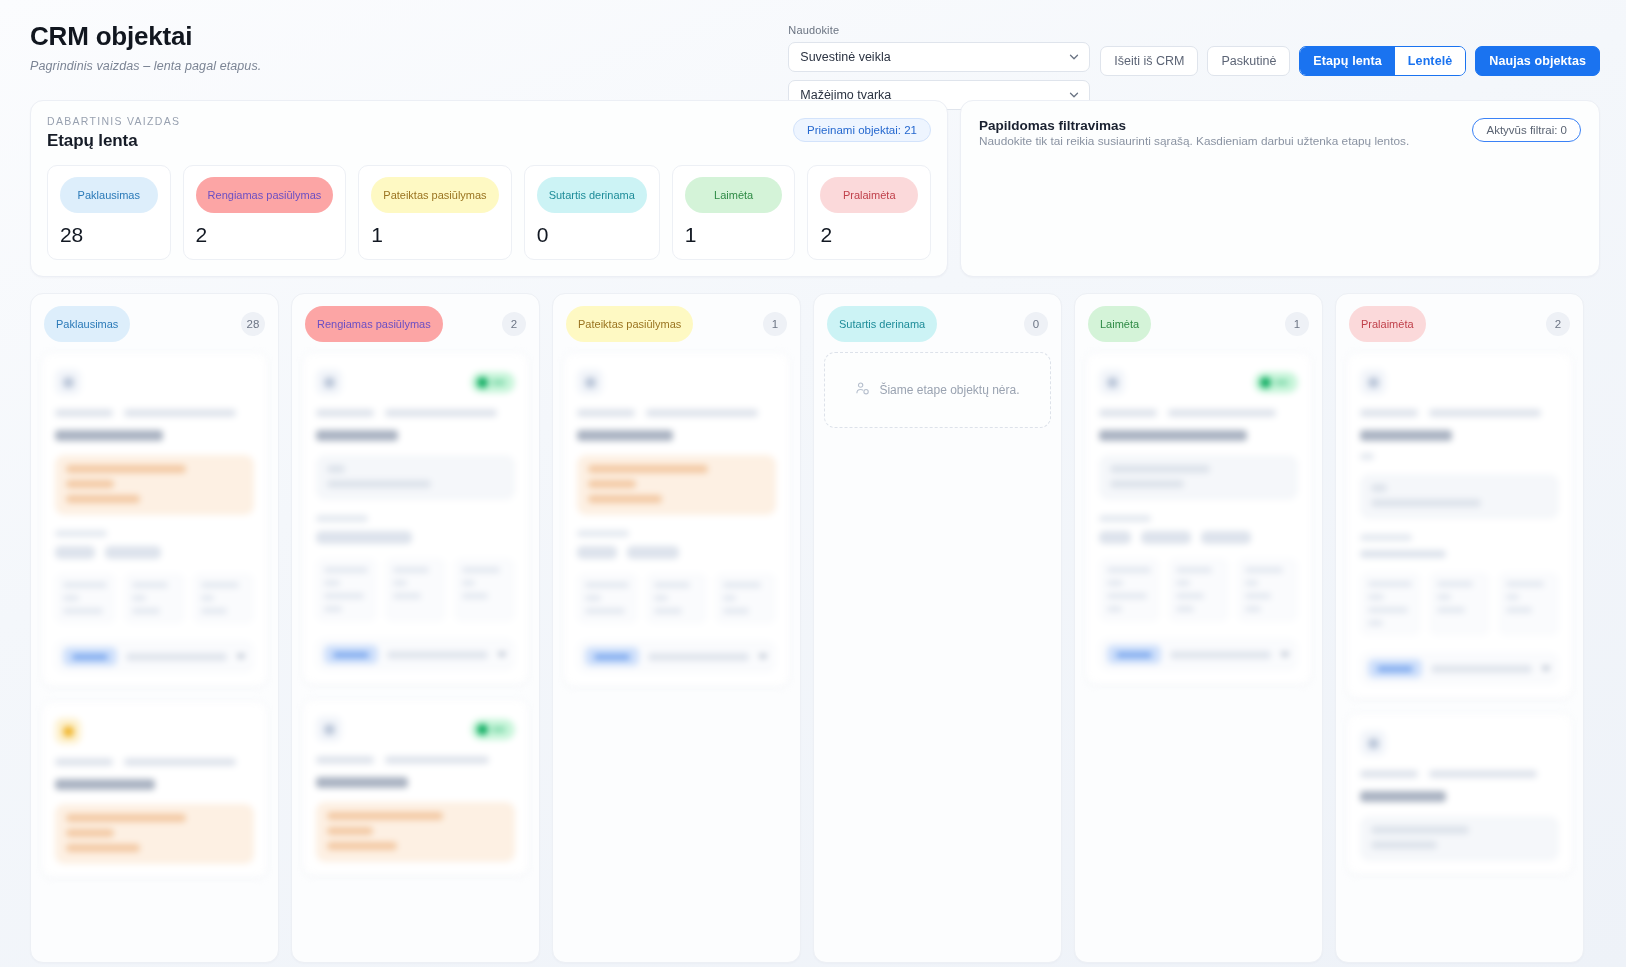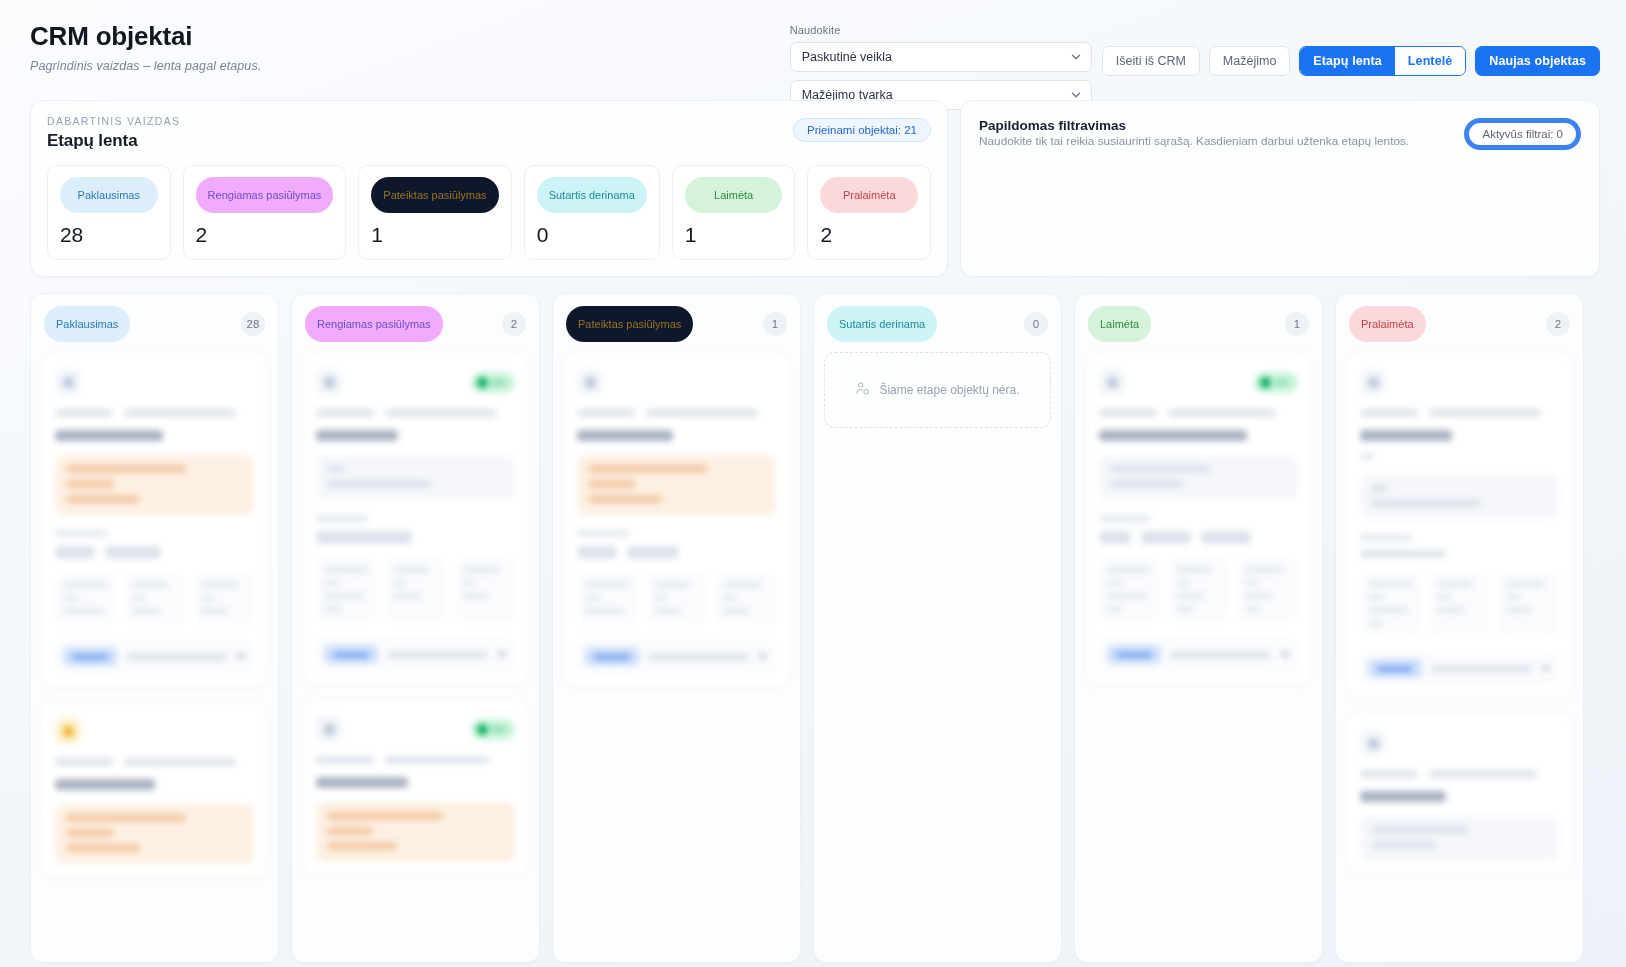--- a/index.html
+++ b/index.html
@@ -212,21 +212,21 @@
     font-size: 11.8px;
     color: #8a93a2;
     max-width: 560px;
     line-height: 1.35;
   }
   .filters-pill {
     position: absolute;
     right: 18px;
     top: 17px;
     background: #fff;
-    border: 5px solid #3b82f6;
+    border: 1px solid #3b82f6;
     color: #5b6473;
     font-size: 11.5px;
     border-radius: 999px;
     padding: 5px 13px;
     cursor: pointer;
   }
 
   
   .board {
     display: flex;
@@ -344,63 +344,63 @@
     align-items: center;
     justify-content: center;
     gap: 9px;
     color: #9aa3b1;
     font-size: 12px;
     background: #fdfefe;
   }
 
   
   .chip-blue   { background:#ddeefb; color:#2b7ab8; }
-  .chip-purple { background:#f0abfc; color:#6b4fc4; }
-  .chip-amber  { background:#0f172a; color:#9a7420; }
+  .chip-purple { background:#fca5a5; color:#6b4fc4; }
+  .chip-amber  { background:#fef9c3; color:#9a7420; }
   .chip-cyan   { background:#ccf3f5; color:#1e8c99; }
   .chip-green  { background:#d4f3d8; color:#2e8a45; }
   .chip-red    { background:#fbd9da; color:#c0414b; }
 </style>
 </head>
 <body>
 
 <div class="page-header">
 
   <div class="title-block">
     <h1>CRM objektai</h1>
     <div class="subtitle">Pagrindinis vaizdas – lenta pagal etapus.</div>
   </div>
 
   <div class="header-right">
 
     <div class="sort-group">
       <div class="sort-label">Naudokite</div>
 
       <div class="select-box">
-        <span>Paskutinė veikla</span>
+        <span>Suvestinė veikla</span>
         <span class="chev">
           <svg width="12" height="12" viewBox="0 0 12 12">
               <path d="M2.5 4.3 L6 7.8 L9.5 4.3" fill="none" stroke="#6a7383" stroke-width="1.3" stroke-linecap="round" stroke-linejoin="round"></path>
             </svg>
         </span>
       </div>
 
       <div class="select-box">
         <span>Mažėjimo tvarka</span>
         <span class="chev">
           <svg width="12" height="12" viewBox="0 0 12 12">
               <path d="M2.5 4.3 L6 7.8 L9.5 4.3" fill="none" stroke="#6a7383" stroke-width="1.3" stroke-linecap="round" stroke-linejoin="round"></path>
             </svg>
         </span>
       </div>
     </div>
 
     <div class="btn-row">
       <div class="btn ghost">Išeiti iš CRM</div>
-      <div class="btn ghost">Mažėjimo</div>
+      <div class="btn ghost">Paskutinė</div>
       <div class="seg">
         <button class="seg-on">Etapų lenta</button>
         <button class="seg-off">Lentelė</button>
       </div>
       <div class="btn primary">Naujas objektas</div>
     </div>
 
   </div>
 </div>
 

